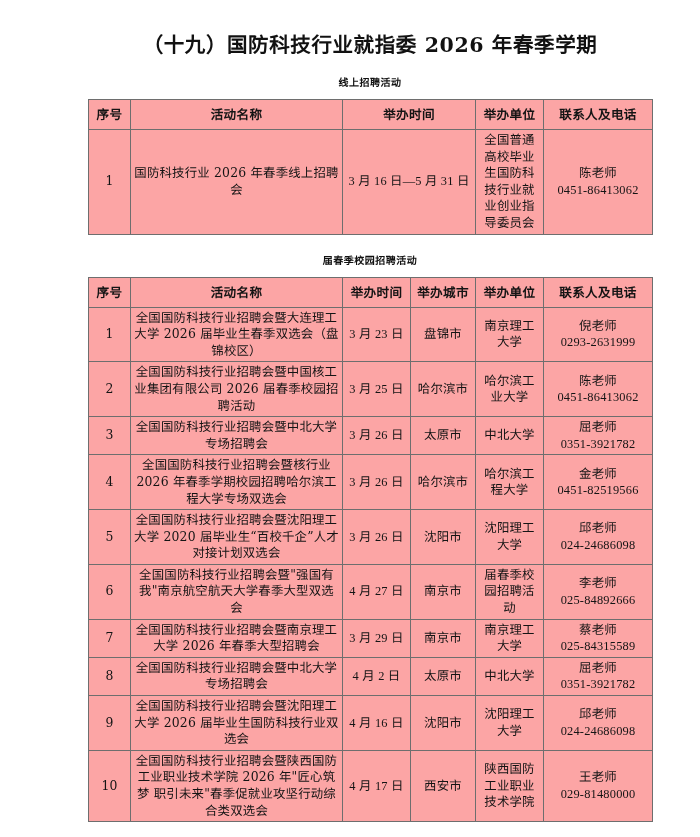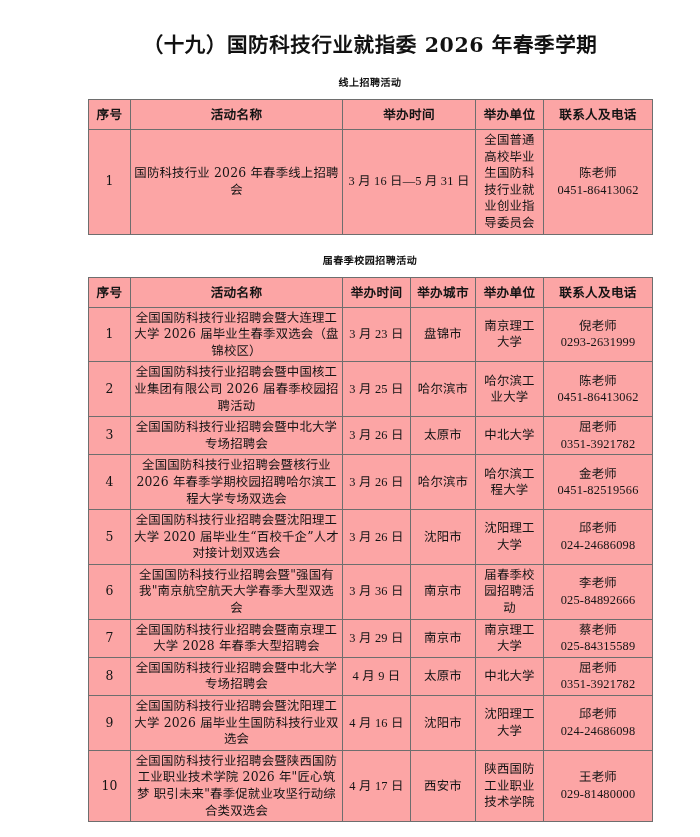--- a/index.html
+++ b/index.html
@@ -241,43 +241,43 @@
             <td class="c-city">沈阳市</td>
             <td class="c-org">沈阳理工大学</td>
             <td class="c-contact">
               <span class="contact-name">邱老师</span>
               <span class="contact-phone">024-24686098</span>
             </td>
           </tr>
           <tr>
             <td class="c-idx">6</td>
             <td class="c-name">全国国防科技行业招聘会暨"强国有我"南京航空航天大学春季大型双选会</td>
-            <td class="c-time">3 月 36 日</td>
+            <td class="c-time">4 月 27 日</td>
             <td class="c-city">南京市</td>
             <td class="c-org">届春季校园招聘活动</td>
             <td class="c-contact">
               <span class="contact-name">李老师</span>
               <span class="contact-phone">025-84892666</span>
             </td>
           </tr>
           <tr>
             <td class="c-idx">7</td>
-            <td class="c-name">全国国防科技行业招聘会暨南京理工大学 2028 年春季大型招聘会</td>
+            <td class="c-name">全国国防科技行业招聘会暨南京理工大学 2026 年春季大型招聘会</td>
             <td class="c-time">3 月 29 日</td>
             <td class="c-city">南京市</td>
             <td class="c-org">南京理工大学</td>
             <td class="c-contact">
               <span class="contact-name">蔡老师</span>
               <span class="contact-phone">025-84315589</span>
             </td>
           </tr>
           <tr>
             <td class="c-idx">8</td>
             <td class="c-name">全国国防科技行业招聘会暨中北大学专场招聘会</td>
-            <td class="c-time">4 月 9 日</td>
+            <td class="c-time">4 月 2 日</td>
             <td class="c-city">太原市</td>
             <td class="c-org">中北大学</td>
             <td class="c-contact">
               <span class="contact-name">屈老师</span>
               <span class="contact-phone">0351-3921782</span>
             </td>
           </tr>
           <tr>
             <td class="c-idx">9</td>
             <td class="c-name">全国国防科技行业招聘会暨沈阳理工大学 2026 届毕业生国防科技行业双选会</td>

